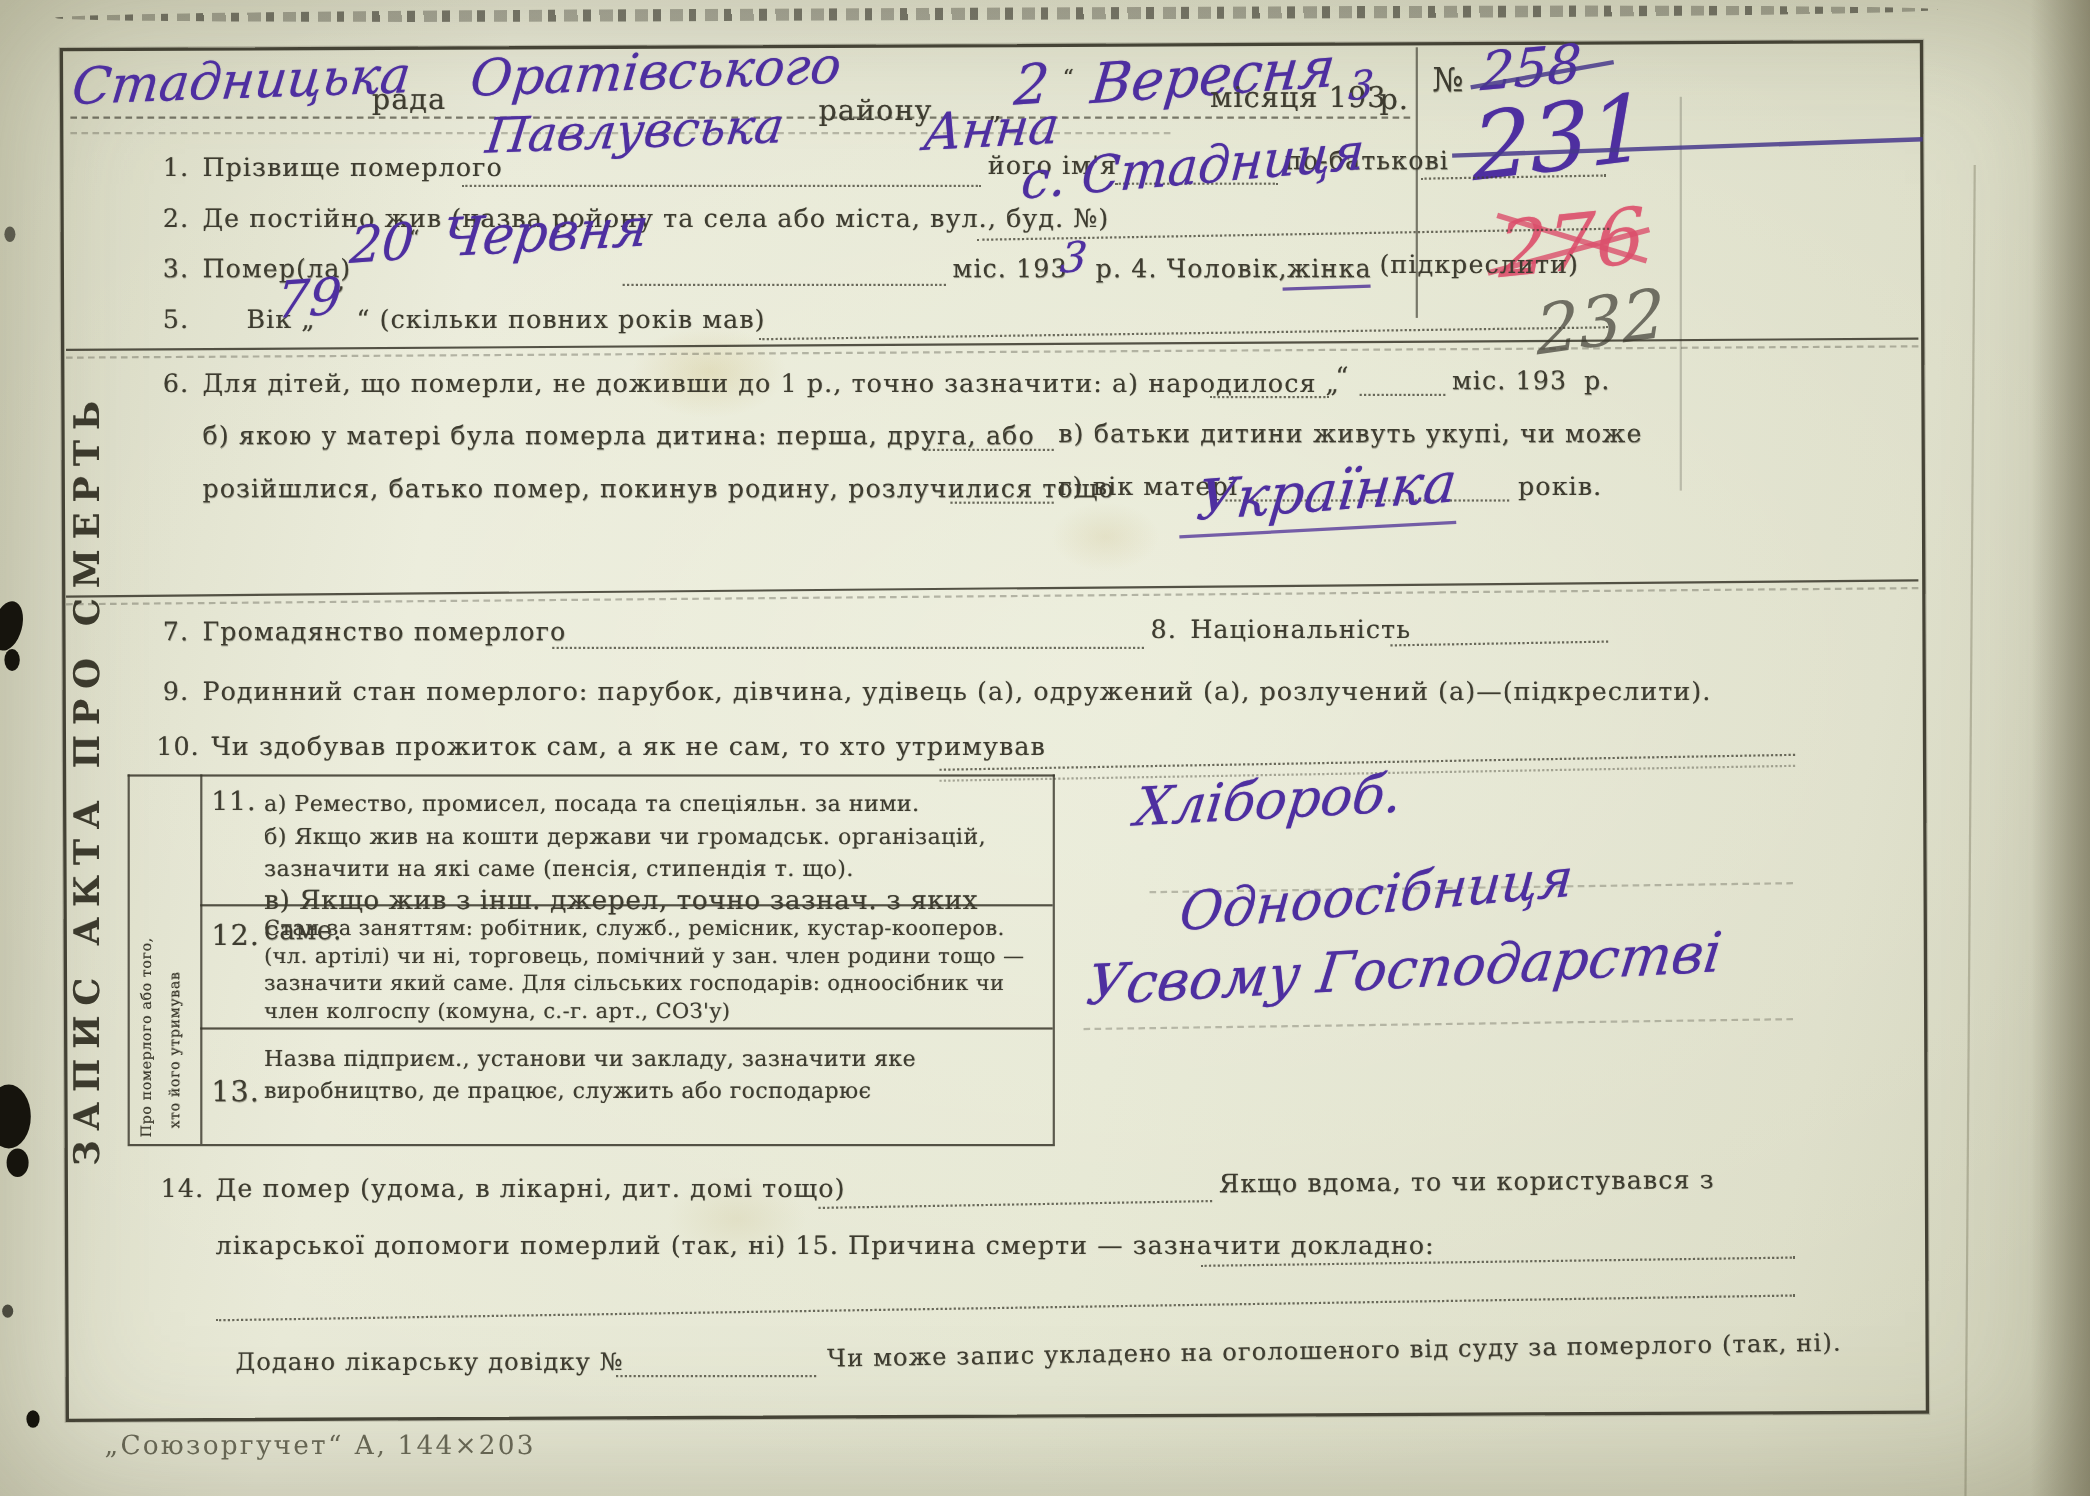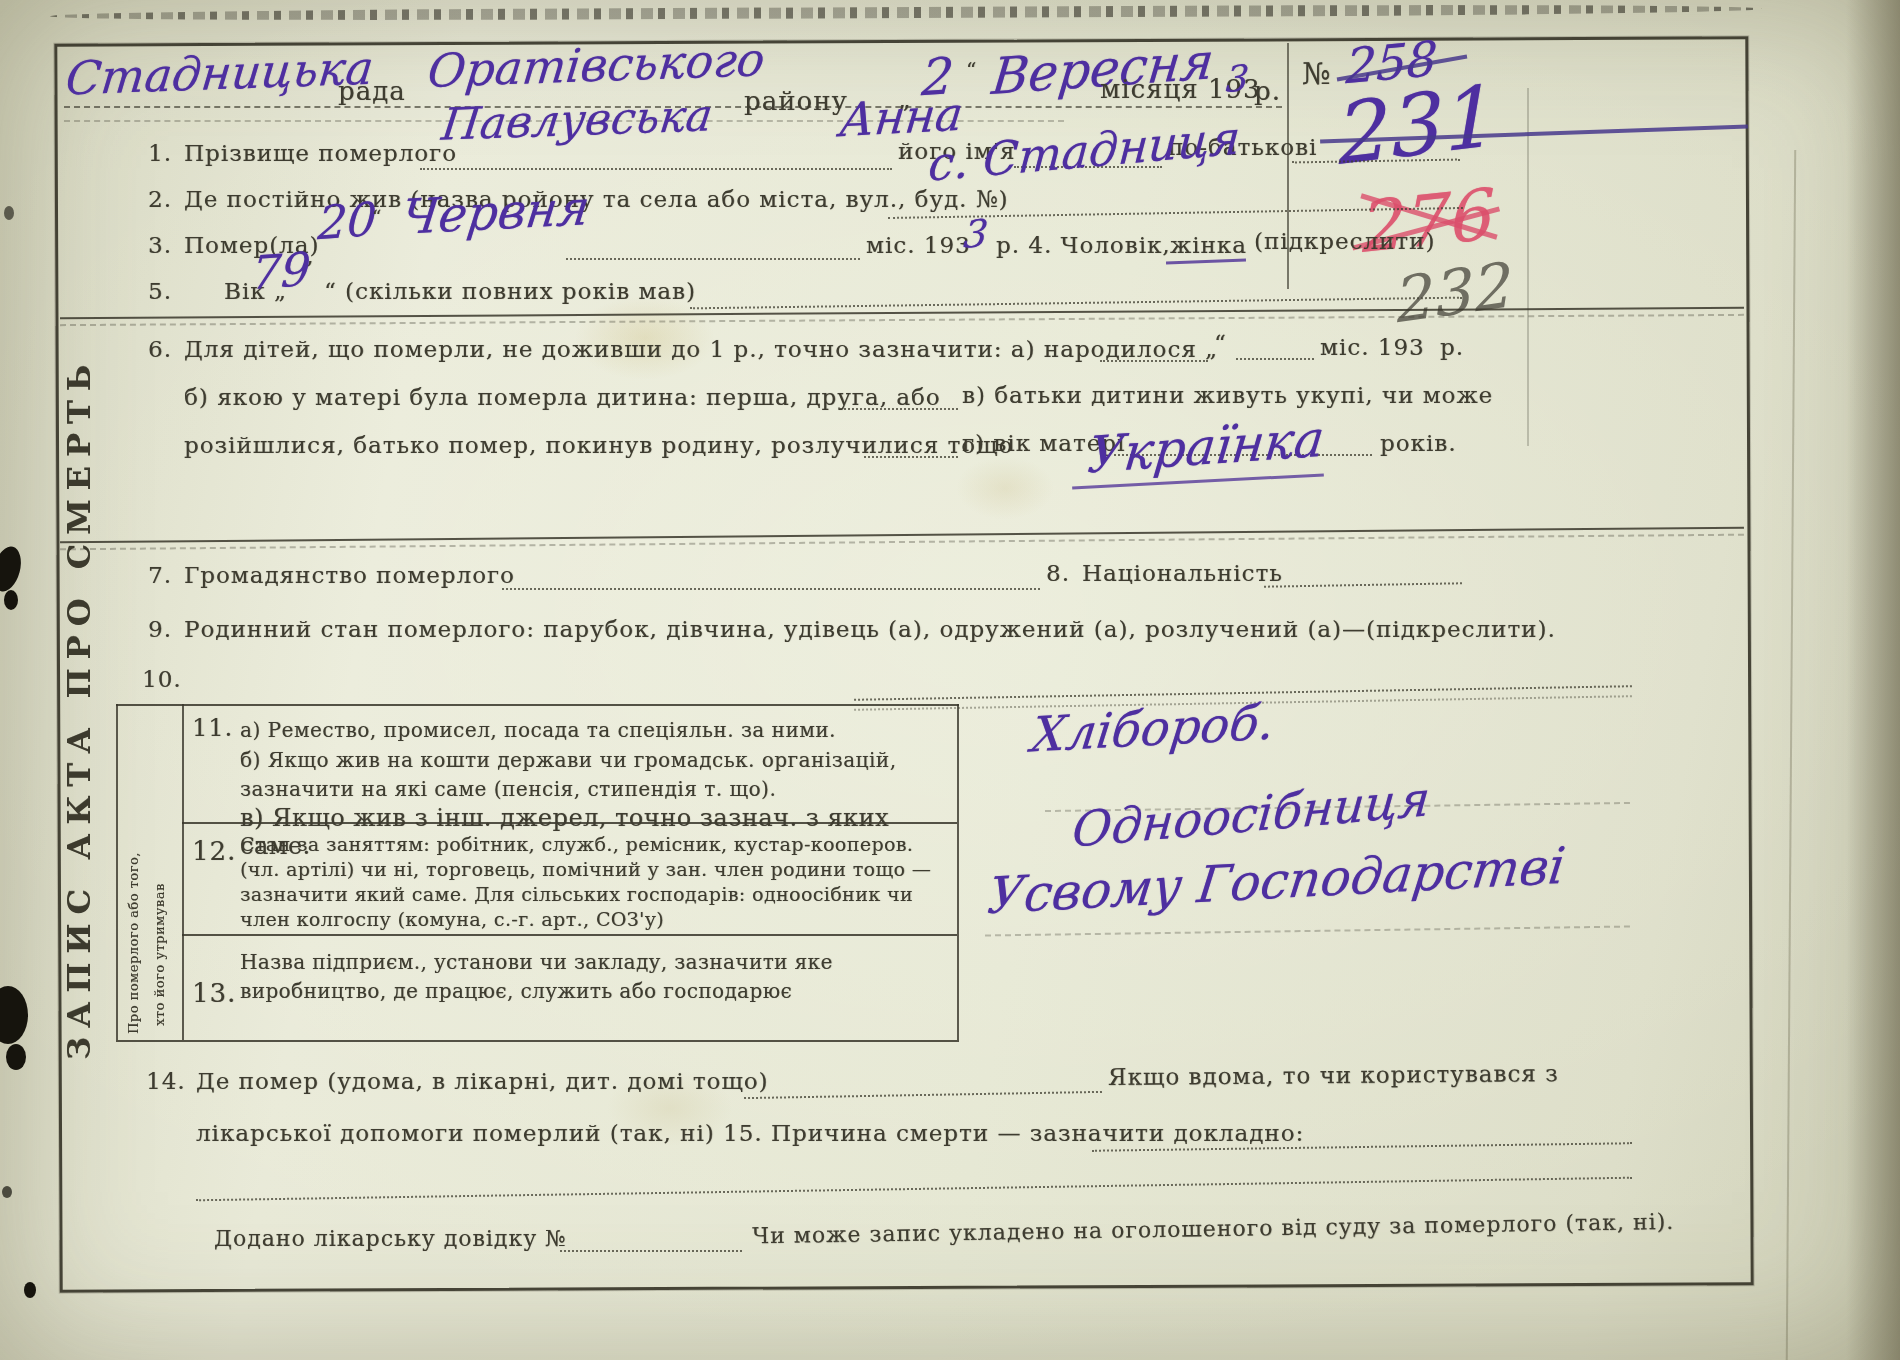--- a/index.html
+++ b/index.html
@@ -266,20 +266,21 @@
   <div id="nation-flourish" style="position:absolute;"></div>
   <div id="r7-num" class="pr">7.</div>
   <div id="r7-lab" class="pr">Громадянство померлого</div>
   <div id="r7-dots" class="dots"></div>
   <div id="r7-num8" class="pr">8.</div>
   <div id="r7-lab8" class="pr">Національність</div>
   <div id="r7-dots8" class="dots"></div>
   <div id="r9-num" class="pr">9.</div>
   <div id="r9-lab" class="pr">Родинний стан померлого: парубок, дівчина, удівець (а), одружений (а), розлучений (а)—(підкреслити).</div>
   <div id="r10-num" class="pr">10.</div>
+  <div id="r10-lab" class="pr">Чи здобував прожиток сам, а як не сам, то хто утримував</div>
   <div id="r10-dots1" class="dots"></div>
   <div id="r10-dots2" class="dots"></div>
 
   <div id="t-top" class="rule"></div>
   <div id="t-vl1" class="vline"></div>
   <div id="t-vl2" class="vline"></div>
   <div id="t-vr" class="vline"></div>
   <div id="t-row1" class="rule"></div>
   <div id="t-row2" class="rule"></div>
   <div id="t-bot" class="rule"></div>
@@ -307,13 +308,14 @@
   <div id="r14-dots1" class="dots"></div>
   <div id="r14-lb" class="pr">Якщо вдома, то  чи  користувався з</div>
   <div id="r14-l2" class="pr">лікарської допомоги померлий (так, ні) 15. Причина смерти — зазначити докладно:</div>
   <div id="r14-dots2" class="dots"></div>
   <div id="r14-dots3" class="dots"></div>
 
   <div id="rb-la" class="pr">Додано лікарську довідку №</div>
   <div id="rb-dots" class="dots"></div>
   <div id="rb-lb" class="pr">Чи може запис укладено на оголошеного від суду за померлого (так, ні).</div>
 
+  <div id="footer" class="pr">„Союзоргучет“ А, 144×203</div>
 </div>
 
 </body></html>

